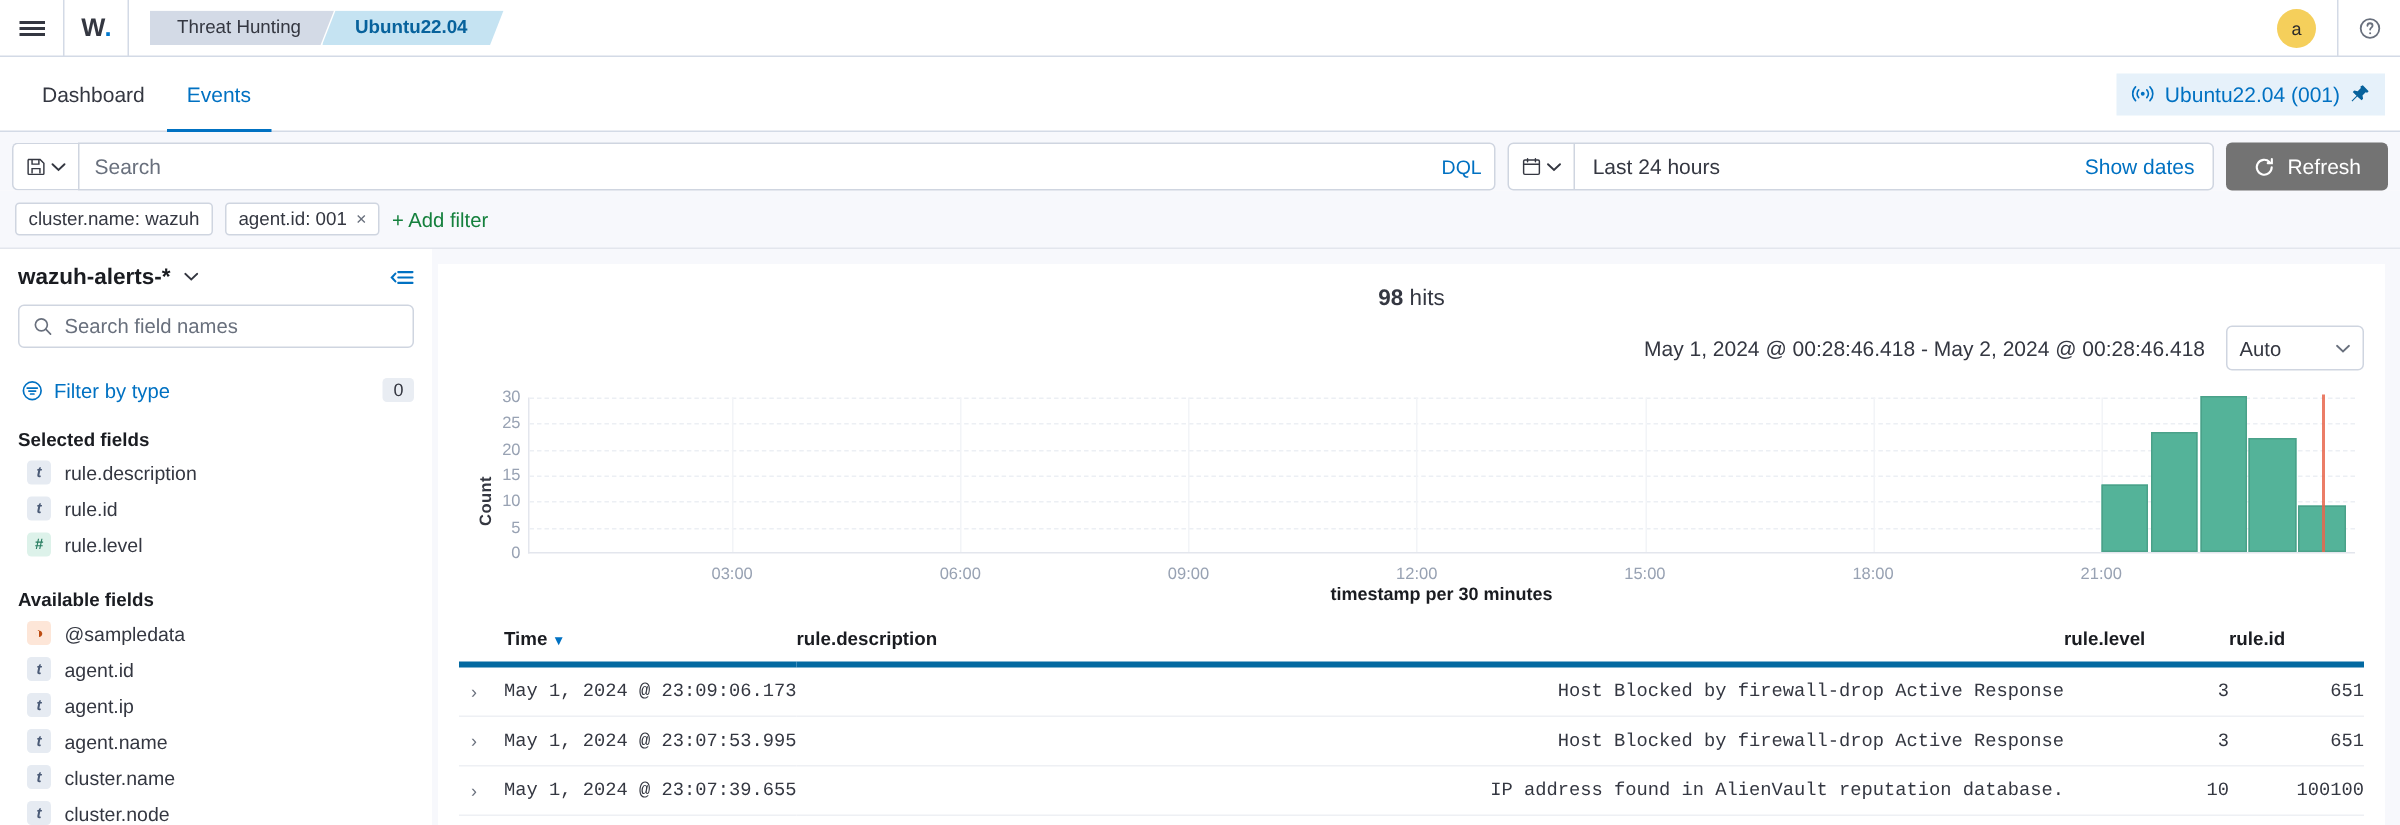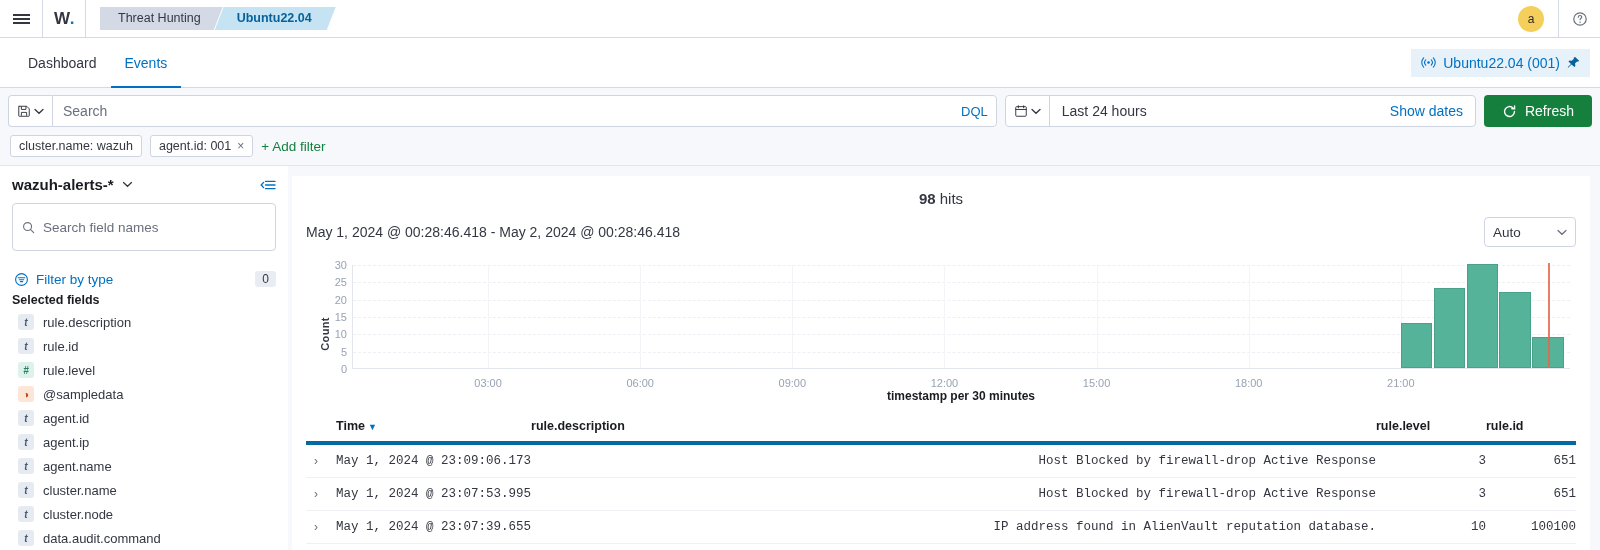--- a/index.html
+++ b/index.html
@@ -92,21 +92,21 @@
     display: flex; align-items: center; height: 32px; margin-left: 8px;
     border: 1px solid #cfd5e0; border-radius: 4px; background: #fff;
   }
   #date-quick {
     width: 44px; height: 30px; display: flex; align-items: center; justify-content: center;
     gap: 3px; border-right: 1px solid #cfd5e0; color: #343741; cursor: pointer;
   }
   #date-range { padding: 0 12px; font-size: 14px; color: #343741; min-width: 340px; }
   #show-dates { color: #0071c2; font-size: 14px; padding-right: 12px; cursor: pointer; }
   #refresh-btn {
-    height: 32px; margin-left: 8px; background: #15803d; color: #fff;
+    height: 32px; margin-left: 8px; background: #737373; color: #fff;
     border: none; border-radius: 4px; padding: 0 18px; font-size: 14px;
     display: flex; align-items: center; gap: 8px; cursor: pointer;
     font-family: "Liberation Sans", sans-serif; font-weight: 400;
   }
 
   
   #filter-bar {
     display: flex; align-items: center; gap: 8px; padding: 8px 8px 8px 10px;
     background: #f7f8fc; border-bottom: 1px solid #e3e6ed;
   }
@@ -120,57 +120,57 @@
 
   
   #main { display: flex; height: 391px; background: #f7f8fc; }
 
   
   #sidebar { width: 288px; padding: 10px 12px 0 12px; background: #fff; overflow: hidden; }
   #index-row { display: flex; align-items: center; gap: 8px; margin-bottom: 10px; }
   #index-name { font-weight: 700; font-size: 15px; color: #1a1c21; }
   #collapse-icon { margin-left: auto; color: #0071c2; cursor: pointer; }
   #field-search {
-    height: 48px; border: 1px solid #cfd5e0; border-radius: 4px; background: #fff;
+    height: 29px; border: 1px solid #cfd5e0; border-radius: 4px; background: #fff;
     display: flex; align-items: center; gap: 8px; padding: 0 9px; margin-bottom: 6px;
   }
   #field-search input {
     border: none; outline: none; flex: 1; font-size: 13.5px; background: transparent;
     font-family: "Liberation Sans", sans-serif; color: #343741;
   }
   #field-search input::placeholder { color: #69707d; }
   #filter-by-type {
     display: flex; align-items: flex-end; gap: 7px; height: 30px;
     color: #0071c2; font-size: 13.5px; cursor: pointer; padding-left: 2px;
   }
   #filter-by-type .count {
     margin-left: auto; background: #e9edf3; color: #343741; border-radius: 3px;
     padding: 1px 7px; font-size: 12px;
   }
-  .fields-head { font-weight: 700; font-size: 12.5px; color: #1a1c21; margin: 6px 0 3px 0; }
+  .fields-head { font-weight: 700; font-size: 12.5px; color: #1a1c21; margin: 18px 0 3px 0; }
   .field-row {
     display: flex; align-items: center; gap: 9px; height: 24px;
     font-size: 13px; color: #343741; padding-left: 6px; cursor: pointer;
   }
   .ftype {
     width: 16px; height: 16px; border-radius: 3px; flex: none;
     display: flex; align-items: center; justify-content: center;
     font-size: 10px; font-style: italic; font-weight: 700;
   }
   .ftype.t { background: #e6ebf2; color: #4a5a76; }
   .ftype.n { background: #ddf2ea; color: #2a7f62; }
   .ftype.o { background: #fde6d8; color: #bd4d12; font-style: normal; }
 
   
   #content { flex: 1; padding: 10px 10px 0 4px; }
   #content-card { background: #fff; height: 381px; padding: 10px 14px 0 14px; overflow: hidden; }
   #hits { text-align: center; font-size: 15px; margin-top: 4px; }
   #hits b { font-weight: 700; }
   #range-row {
-    display: flex; align-items: center; justify-content: space-between; gap: 14px; margin-top: 10px;
+    display: flex; align-items: center; justify-content: flex-end; gap: 14px; margin-top: 10px;
   }
   #range-text { font-size: 14px; color: #343741; }
   #interval-select {
     border: 1px solid #cfd5e0; border-radius: 4px; height: 30px; width: 92px;
     display: flex; align-items: center; justify-content: space-between;
     padding: 0 8px; font-size: 13.5px; color: #343741; cursor: pointer; background:#fff;
   }
 
   
   #chart-area { position: relative; height: 150px; margin-top: 12px; }
@@ -366,20 +366,21 @@
     </div>
     <div class="field-row">
       <span class="ftype t">t</span>
       <span>rule.id</span>
     </div>
     <div class="field-row">
       <span class="ftype n">#</span>
       <span>rule.level</span>
     </div>
 
+    <div class="fields-head">Available fields</div>
     <div class="field-row">
       <span class="ftype o">◑</span>
       <span>@sampledata</span>
     </div>
     <div class="field-row">
       <span class="ftype t">t</span>
       <span>agent.id</span>
     </div>
     <div class="field-row">
       <span class="ftype t">t</span>

